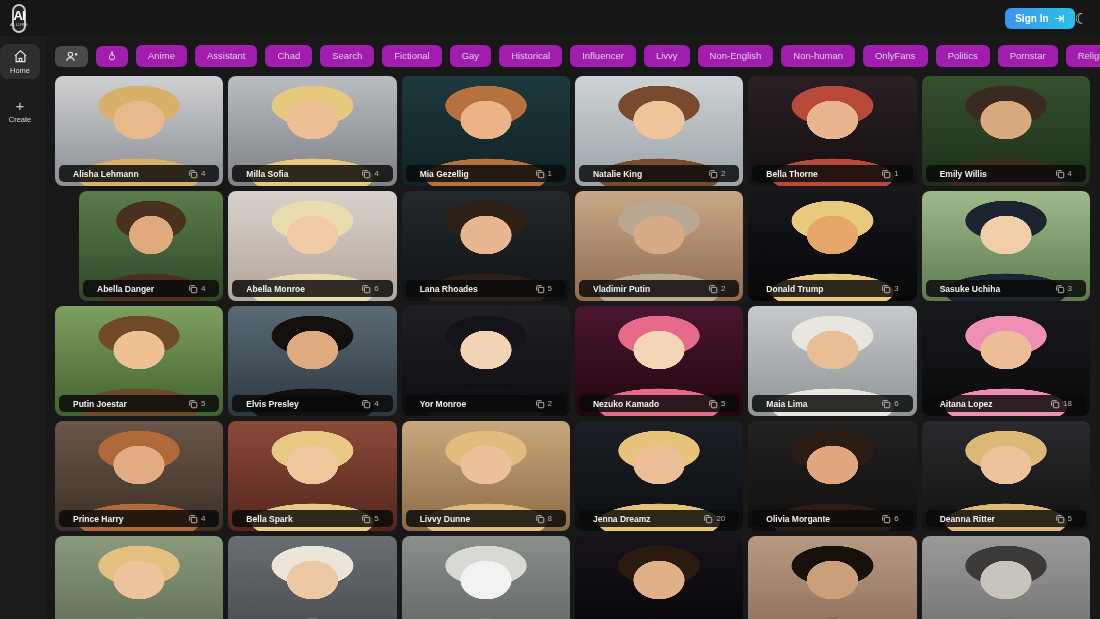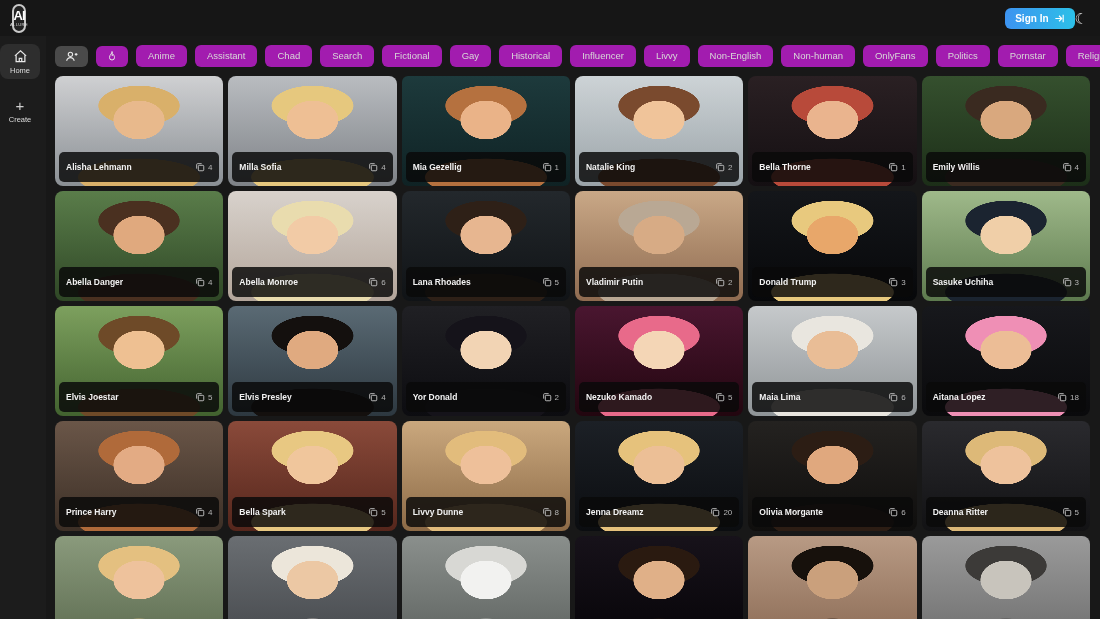--- a/index.html
+++ b/index.html
@@ -40,23 +40,23 @@
 
   .chips { display:flex; align-items:center; gap:8px; margin-top:8px; height:24px; }
   .chip { background:#a21caf; color:#d8d8d8; font-size:9.5px; border-radius:6px; padding:6px 12px;
     cursor:pointer; white-space:nowrap; line-height:1; }
   .chip.iconchip { padding:4px 10px; display:flex; align-items:center; }
   .chip.selected { background:#4a4a4a; }
 
   .grid { display:grid; grid-template-columns:repeat(6,1fr); gap:5px; margin-top:8px; }
   .card { position:relative; height:110px; border-radius:8px; overflow:hidden; cursor:pointer;
     background:#222; }
-  .card .badge { position:absolute; left:4px; right:4px; bottom:4px; height:30px;
+  .card .badge { position:absolute; left:4px; right:4px; bottom:4px; height:17px;
     background:rgba(10,10,10,.84); border-radius:5px; display:flex; align-items:center;
-    justify-content:space-between; padding:0 7px; }
+    justify-content:space-between; padding:0 14px; }
   .card .nm { font-size:8.5px; font-weight:bold; color:#f2f2f2; }
   .card .cnt { display:flex; align-items:center; gap:3px; color:#b5b5b5; font-size:8px; }
   svg { display:block; }
 </style>
 </head>
 <body>
 
 <div class="app">
 
   <div class="topbar">
@@ -205,21 +205,21 @@
               <span>
                 <svg width="10" height="10" viewBox="0 0 24 24" fill="none" stroke="#b5b5b5" stroke-width="2.4">
                   <rect x="8" y="8" width="13" height="13" rx="2"></rect>
                   <path d="M4 16V6a2 2 0 0 1 2-2h10"></path>
                 </svg>
               </span>
               <span>4</span>
             </span>
           </div>
         </div>
-        <div class="card" style="background: radial-gradient(26% 30% at 50% 40%, rgb(224, 169, 126) 0px, rgb(224, 169, 126) 58%, transparent 59%), radial-gradient(40% 30% at 50% 27%, rgb(74, 48, 32) 0px, rgb(74, 48, 32) 60%, transparent 61%), radial-gradient(60% 28% at 50% 92%, rgb(74, 48, 32) 0px, rgb(74, 48, 32) 60%, transparent 61%), linear-gradient(rgb(90, 125, 74), rgb(47, 71, 38));">
+        <div class="card" style="background: radial-gradient(26% 30% at 50% 40%, rgb(224, 169, 126) 0px, rgb(224, 169, 126) 58%, transparent 59%), radial-gradient(40% 30% at 50% 27%, rgb(74, 48, 32) 0px, rgb(74, 48, 32) 60%, transparent 61%), radial-gradient(60% 28% at 50% 92%, rgb(74, 48, 32) 0px, rgb(74, 48, 32) 60%, transparent 61%), linear-gradient(rgb(90, 125, 74), rgb(47, 71, 38)); margin-left: 24px;">
           <div class="badge">
             <span class="nm">Abella Danger</span>
             <span class="cnt">
               <span>
                 <svg width="10" height="10" viewBox="0 0 24 24" fill="none" stroke="#b5b5b5" stroke-width="2.4">
                   <rect x="8" y="8" width="13" height="13" rx="2"></rect>
                   <path d="M4 16V6a2 2 0 0 1 2-2h10"></path>
                 </svg>
               </span>
               <span>4</span>
@@ -291,21 +291,21 @@
                   <rect x="8" y="8" width="13" height="13" rx="2"></rect>
                   <path d="M4 16V6a2 2 0 0 1 2-2h10"></path>
                 </svg>
               </span>
               <span>3</span>
             </span>
           </div>
         </div>
         <div class="card" style="background: radial-gradient(26% 30% at 50% 40%, rgb(238, 192, 146) 0px, rgb(238, 192, 146) 58%, transparent 59%), radial-gradient(40% 30% at 50% 27%, rgb(110, 74, 40) 0px, rgb(110, 74, 40) 60%, transparent 61%), radial-gradient(60% 28% at 50% 92%, rgb(110, 74, 40) 0px, rgb(110, 74, 40) 60%, transparent 61%), linear-gradient(rgb(125, 160, 94), rgb(66, 98, 47));">
           <div class="badge">
-            <span class="nm">Elvis Joestar</span>
+            <span class="nm">Putin Joestar</span>
             <span class="cnt">
               <span>
                 <svg width="10" height="10" viewBox="0 0 24 24" fill="none" stroke="#b5b5b5" stroke-width="2.4">
                   <rect x="8" y="8" width="13" height="13" rx="2"></rect>
                   <path d="M4 16V6a2 2 0 0 1 2-2h10"></path>
                 </svg>
               </span>
               <span>5</span>
             </span>
           </div>
@@ -319,21 +319,21 @@
                   <rect x="8" y="8" width="13" height="13" rx="2"></rect>
                   <path d="M4 16V6a2 2 0 0 1 2-2h10"></path>
                 </svg>
               </span>
               <span>4</span>
             </span>
           </div>
         </div>
         <div class="card" style="background: radial-gradient(26% 30% at 50% 40%, rgb(242, 212, 180) 0px, rgb(242, 212, 180) 58%, transparent 59%), radial-gradient(40% 30% at 50% 27%, rgb(21, 19, 26) 0px, rgb(21, 19, 26) 60%, transparent 61%), radial-gradient(60% 28% at 50% 92%, rgb(21, 19, 26) 0px, rgb(21, 19, 26) 60%, transparent 61%), linear-gradient(rgb(32, 32, 36), rgb(12, 12, 16));">
           <div class="badge">
-            <span class="nm">Yor Donald</span>
+            <span class="nm">Yor Monroe</span>
             <span class="cnt">
               <span>
                 <svg width="10" height="10" viewBox="0 0 24 24" fill="none" stroke="#b5b5b5" stroke-width="2.4">
                   <rect x="8" y="8" width="13" height="13" rx="2"></rect>
                   <path d="M4 16V6a2 2 0 0 1 2-2h10"></path>
                 </svg>
               </span>
               <span>2</span>
             </span>
           </div>

